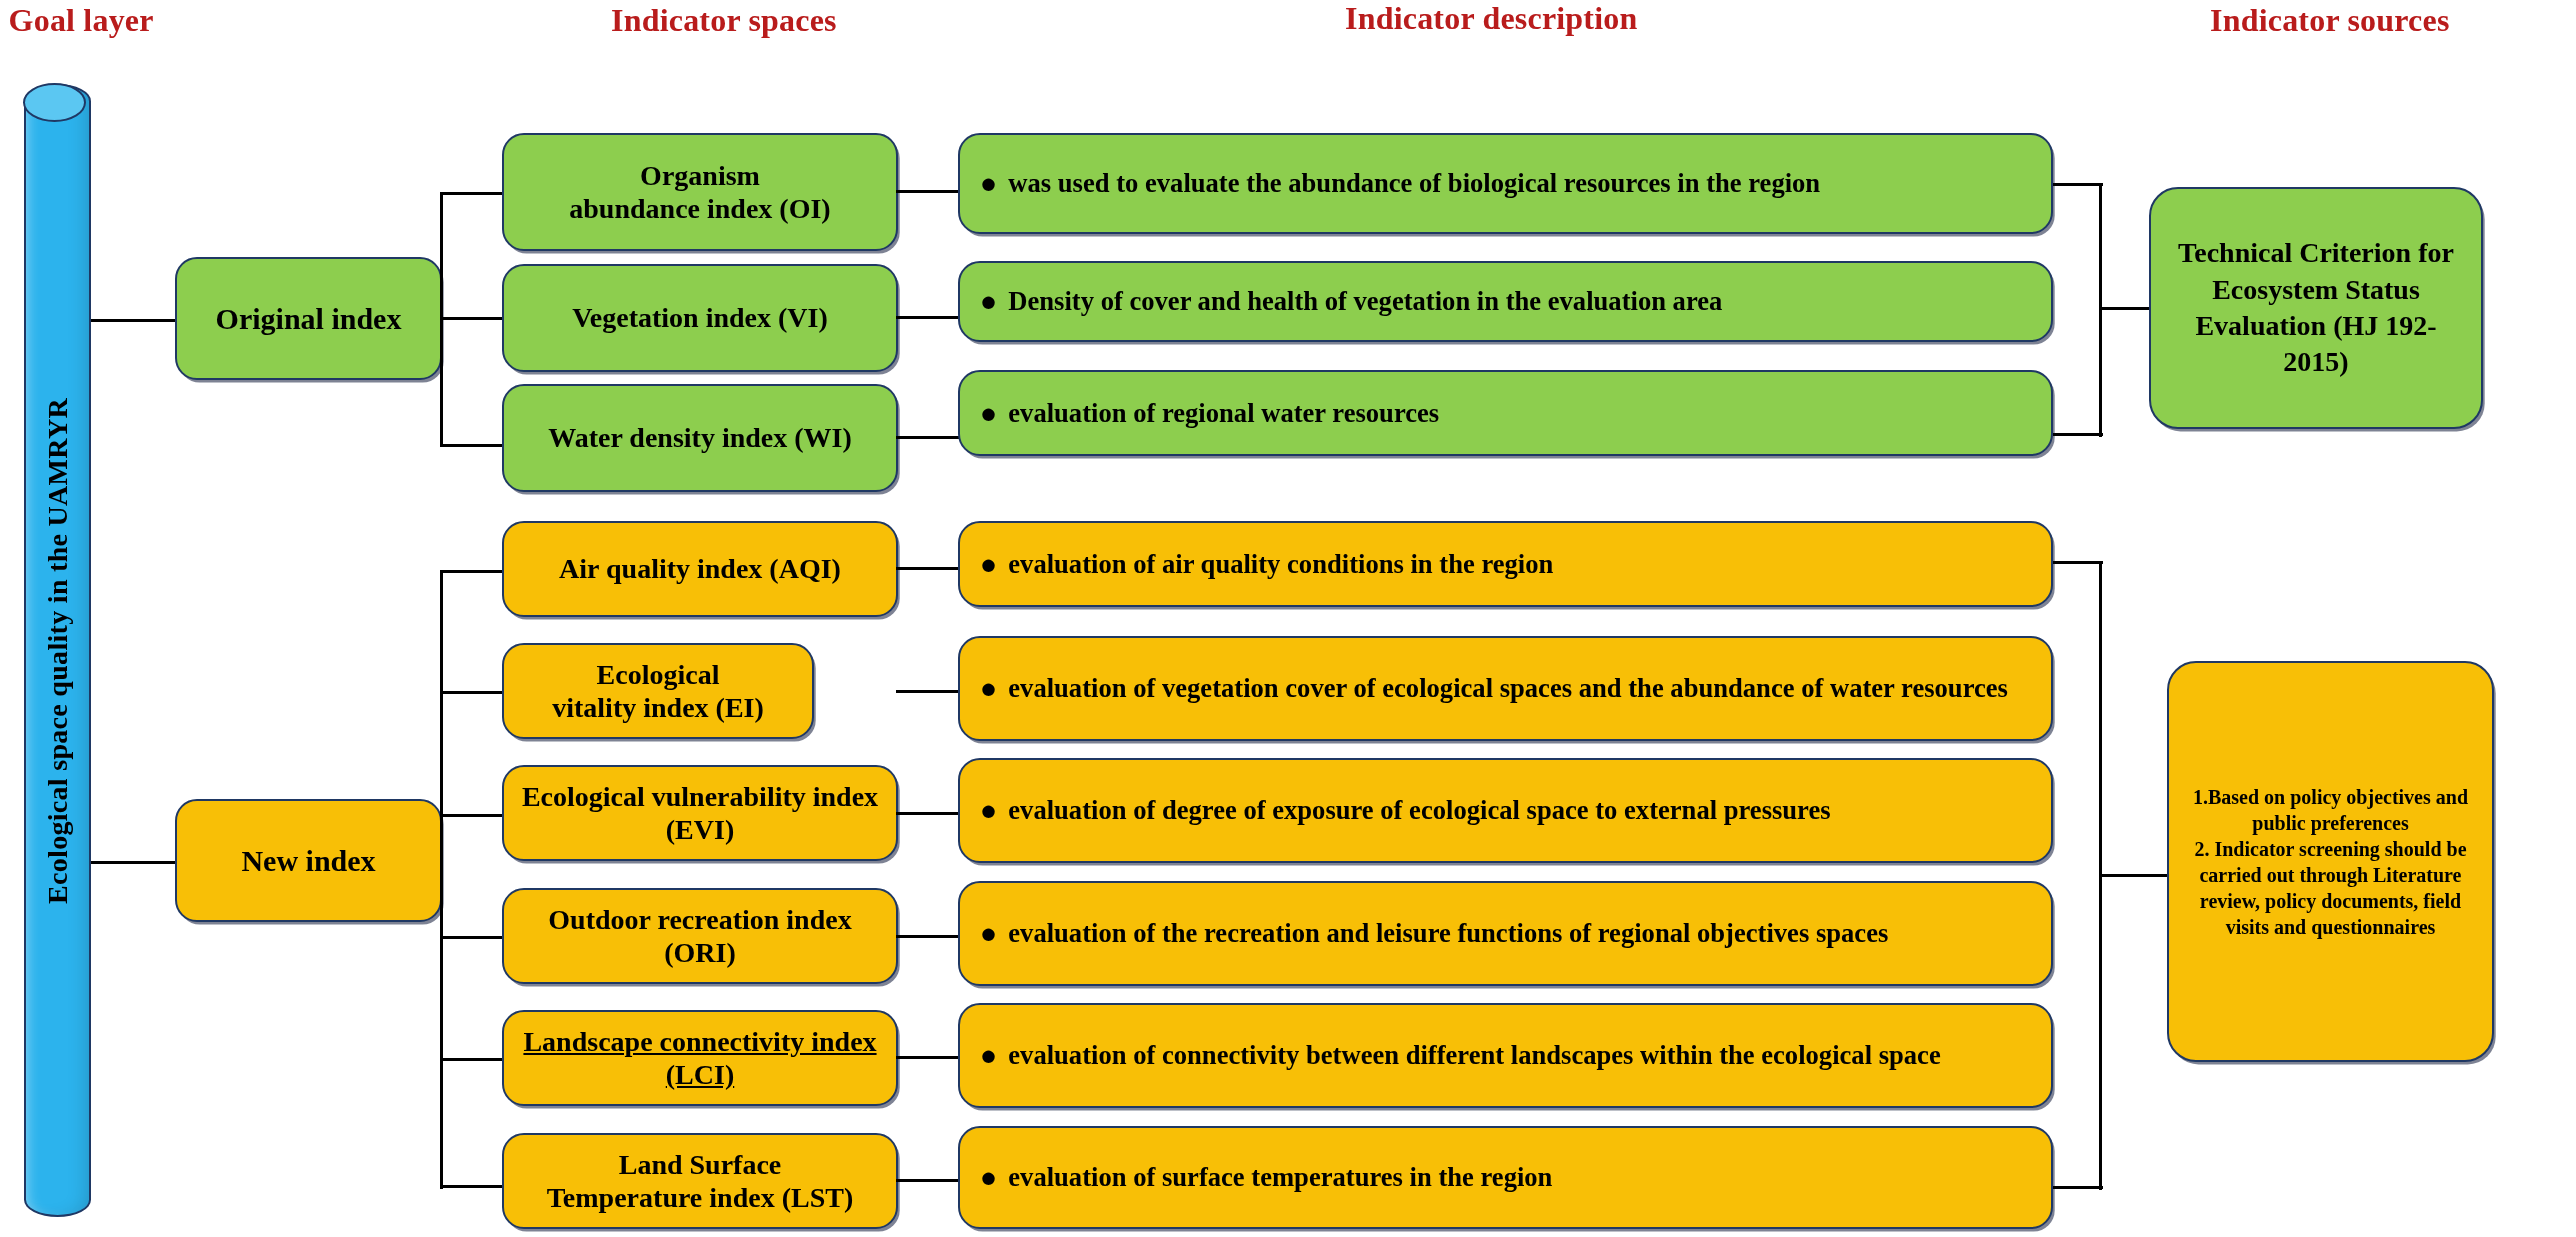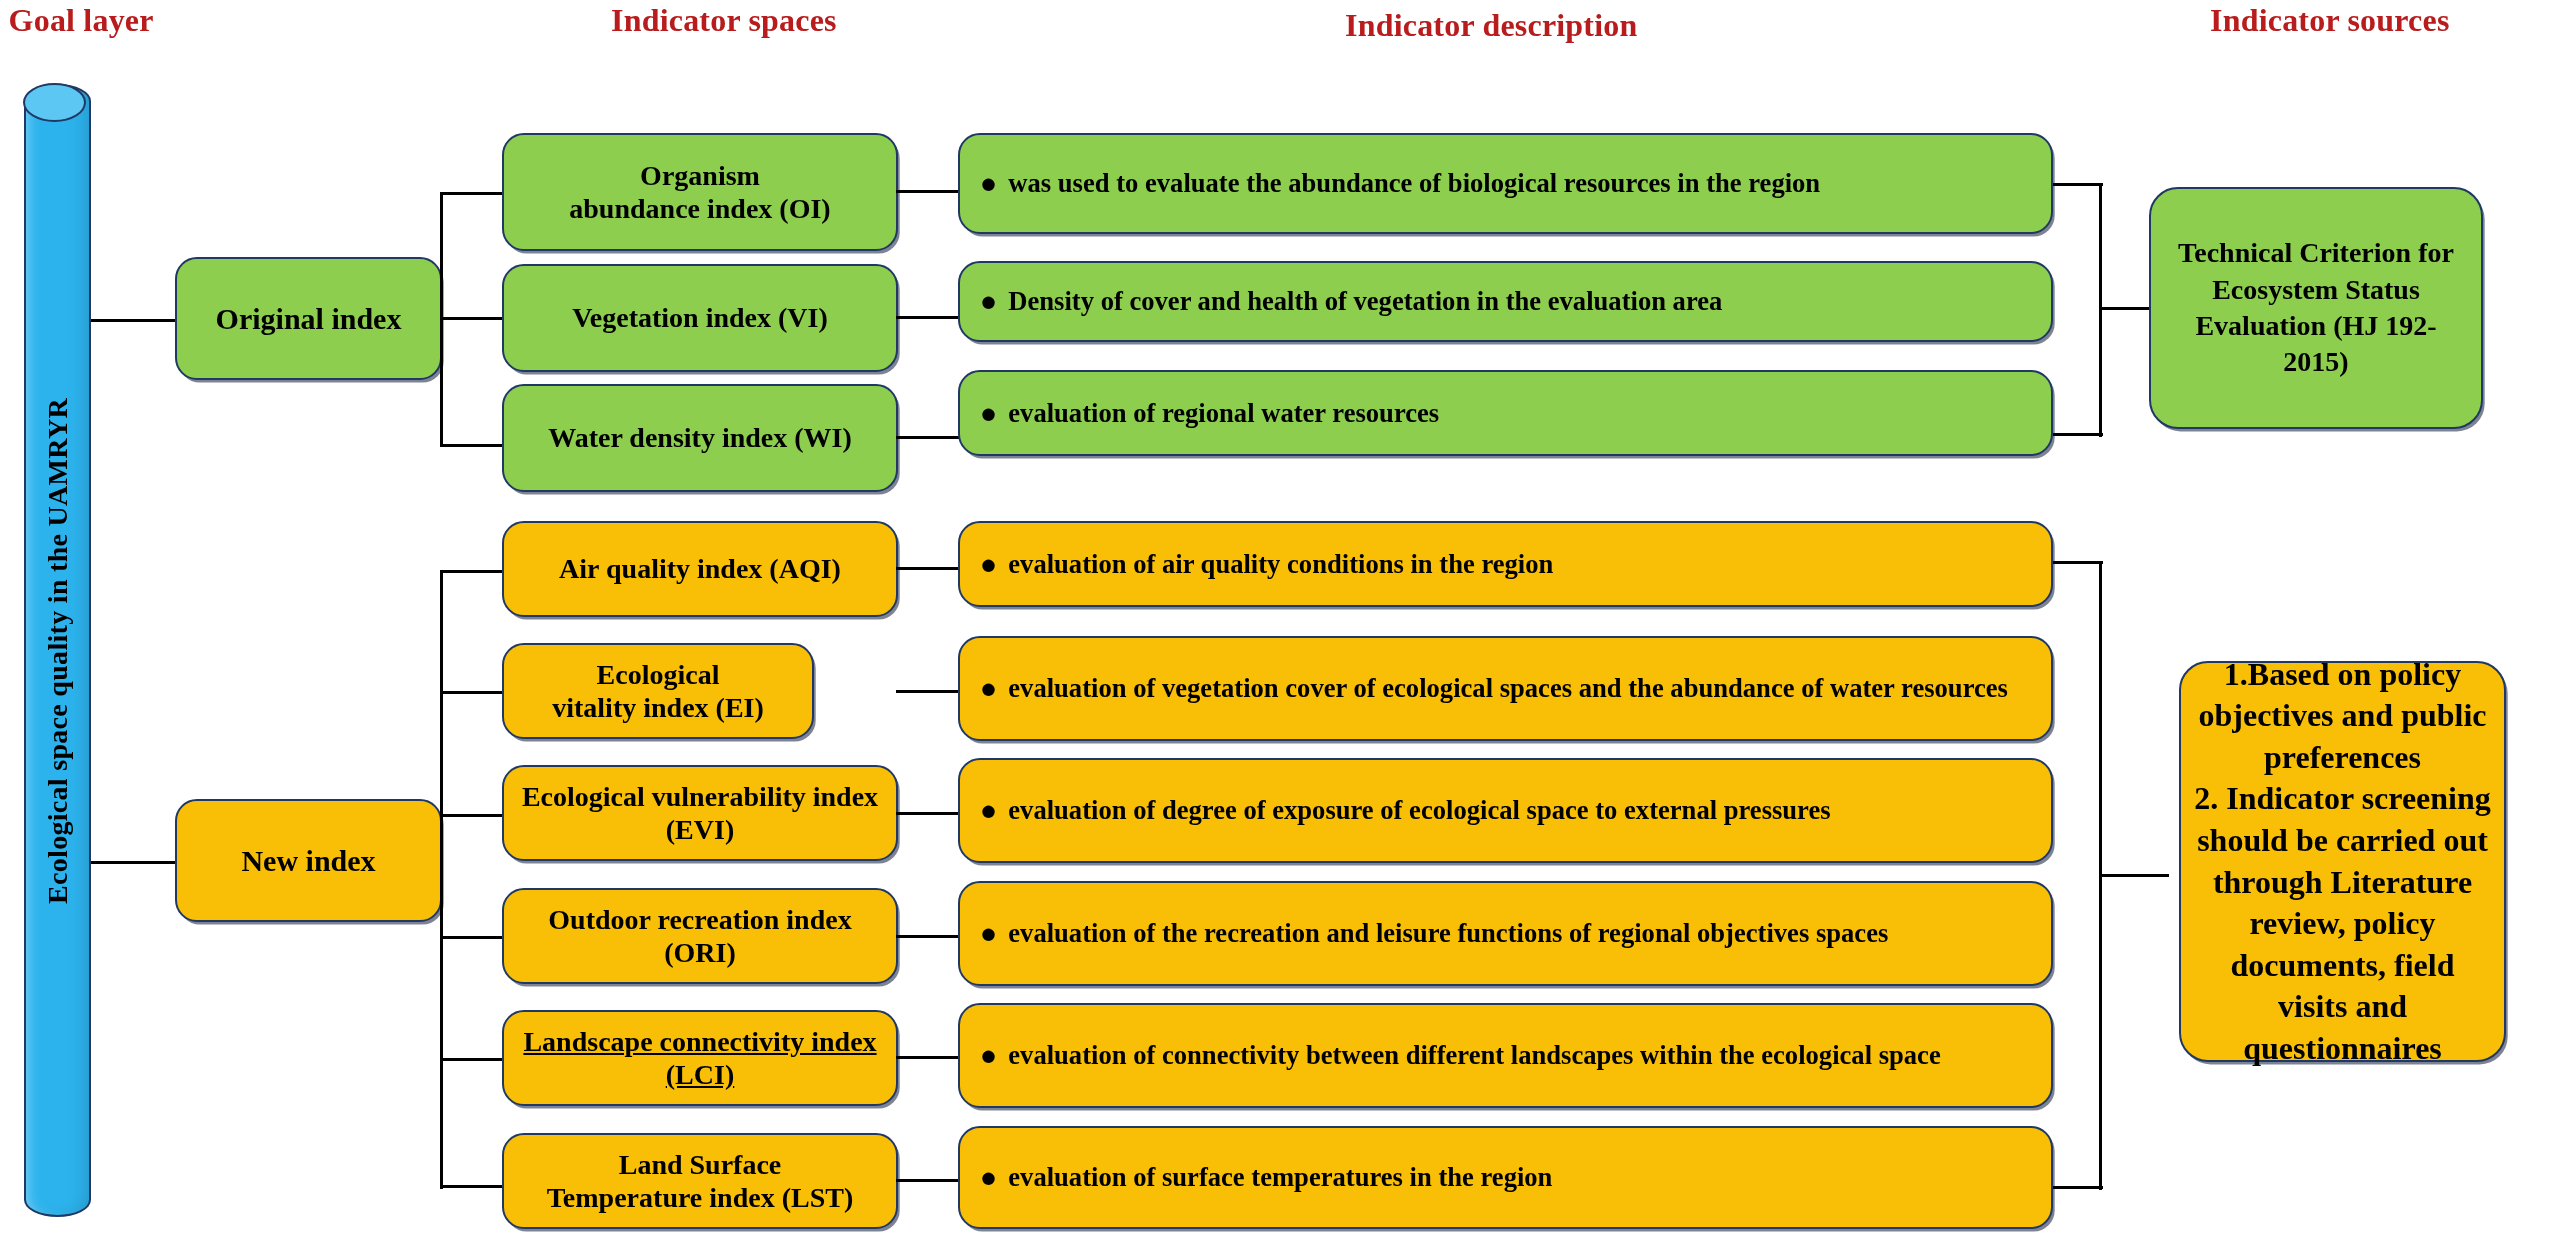--- a/index.html
+++ b/index.html
@@ -106,21 +106,21 @@
   }
   
 </style>
 </head>
 <body>
 
 <div id="stage">
 
   <div class="col-header" style="left:8.6px; top:1.7px;">Goal layer</div>
   <div class="col-header" style="left:611px; top:1.7px;">Indicator spaces</div>
-  <div class="col-header" style="left:1345px; top:7px;">Indicator description</div>
+  <div class="col-header" style="left:1345px; top:0;">Indicator description</div>
   <div class="col-header" style="left:2210px; top:1.7px;">Indicator sources</div>
 
   <div class="cylinder" style="left:24px; top:84px; width:67px; height:1133px;">
     <div class="cylinder-top"></div>
     <div class="cyl-label">Ecological space quality in the UAMRYR</div>
   </div>
 
   <div class="hline" style="left:91px; top:319px; width:84px;"></div>
   <div class="hline" style="left:91px; top:861px; width:84px;"></div>
 
@@ -227,17 +227,17 @@
   <div class="node orange desc" style="left:958px; top:1126px; width:1095px; height:103px; font-size:26.6px;">
     <span class="bullet">●</span>
     <span class="dtext">evaluation of surface temperatures in the region</span>
   </div>
 
   <div class="vline" style="left:2099px; top:561px; height:629px;"></div>
   <div class="hline" style="left:2053px; top:561px; width:50px;"></div>
   <div class="hline" style="left:2053px; top:1186px; width:50px;"></div>
   <div class="hline" style="left:2099px; top:874px; width:70px;"></div>
 
-  <div class="node orange source" style="left:2167px; top:661px; width:327px; height:401px; font-size:32px; white-space:pre-line;margin-left:12px;">1.Based on policy objectives and public preferences
+  <div class="node orange source" style="left:2167px; top:661px; width:327px; height:401px; font-size:20px; white-space:pre-line;">1.Based on policy objectives and public preferences
 2. Indicator screening should be carried out through Literature review, policy documents, field visits and questionnaires</div>
 
 </div>
 
 
 </body></html>

